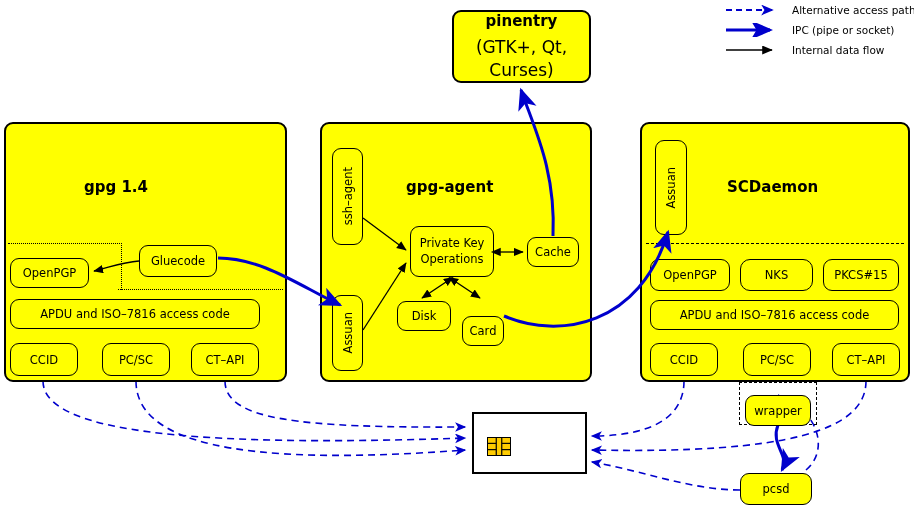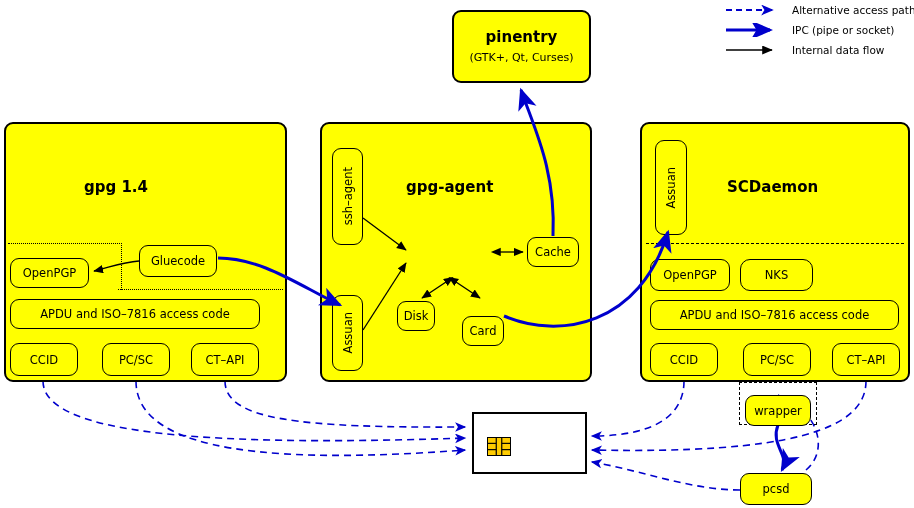--- a/index.html
+++ b/index.html
@@ -61,21 +61,21 @@
   }
   .bigtitle-abs {
     position: absolute;
     z-index: 11;
     font-weight: bold;
     font-size: 15px;
     color: #000;
     white-space: nowrap;
   }
   .pin-title { font-weight: bold; font-size: 15px; }
-  .pin-sub { font-size: 11px; margin-top: 4px; }
+  .pin-sub { font-size: 17px; margin-top: 4px; }
 
   
   .dotregion {
     position: absolute;
     box-sizing: border-box;
     z-index: 9;
     pointer-events: none;
   }
   .dashgroup {
     position: absolute;
@@ -189,44 +189,51 @@
 
   <div class="box big" style="left:320px; top:122px; width:272px; height:260px;"></div>
   <div class="bigtitle-abs" style="left:406px; top:178px;">gpg-agent</div>
 
   <div class="box sub" style="left:332px; top:148px; width:31px; height:97px;">
     <span class="vert">ssh–agent</span>
   </div>
   <div class="box sub" style="left:332px; top:295px; width:31px; height:76px;">
     <span class="vert">Assuan</span>
   </div>
+  <div class="box sub stacked" style="left:410px; top:226px; width:84px; height:51px;">
+    <span class="sublabel">Private Key</span>
+    <span class="sublabel">Operations</span>
+  </div>
   <div class="box sub" style="left:527px; top:237px; width:52px; height:30px;">
     <span class="sublabel">Cache</span>
   </div>
-  <div class="box sub" style="left:397px; top:301px; width:38px; height:30px;">
+  <div class="box sub" style="left:397px; top:301px; width:54px; height:30px;">
     <span class="sublabel">Disk</span>
   </div>
   <div class="box sub" style="left:462px; top:301px; width:42px; height:30px;margin-top:15px;">
     <span class="sublabel">Card</span>
   </div>
 
   <div class="box big" style="left:640px; top:122px; width:270px; height:260px;"></div>
   <div class="bigtitle-abs" style="left:727px; top:178px;">SCDaemon</div>
 
   <div class="box sub" style="left:655px; top:140px; width:32px; height:95px;">
     <span class="vert">Assuan</span>
   </div>
   <div class="dotregion" style="left:646px; top:243px; width:258px; height:0px;
               border-top:1.6px dashed #000;"></div>
 
   <div class="box sub" style="left:650px; top:259px; width:80px; height:32px;">
     <span class="sublabel">OpenPGP</span>
   </div>
   <div class="box sub" style="left:740px; top:259px; width:73px; height:32px;border-radius:10px;">
     <span class="sublabel">NKS</span>
+  </div>
+  <div class="box sub" style="left:823px; top:259px; width:76px; height:32px;">
+    <span class="sublabel">PKCS#15</span>
   </div>
   <div class="box sub" style="left:650px; top:300px; width:249px; height:30px;">
     <span class="sublabel">APDU and ISO–7816 access code</span>
   </div>
   <div class="box sub" style="left:650px; top:343px; width:68px; height:33px;">
     <span class="sublabel">CCID</span>
   </div>
   <div class="box sub" style="left:743px; top:343px; width:68px; height:33px;">
     <span class="sublabel">PC/SC</span>
   </div>

